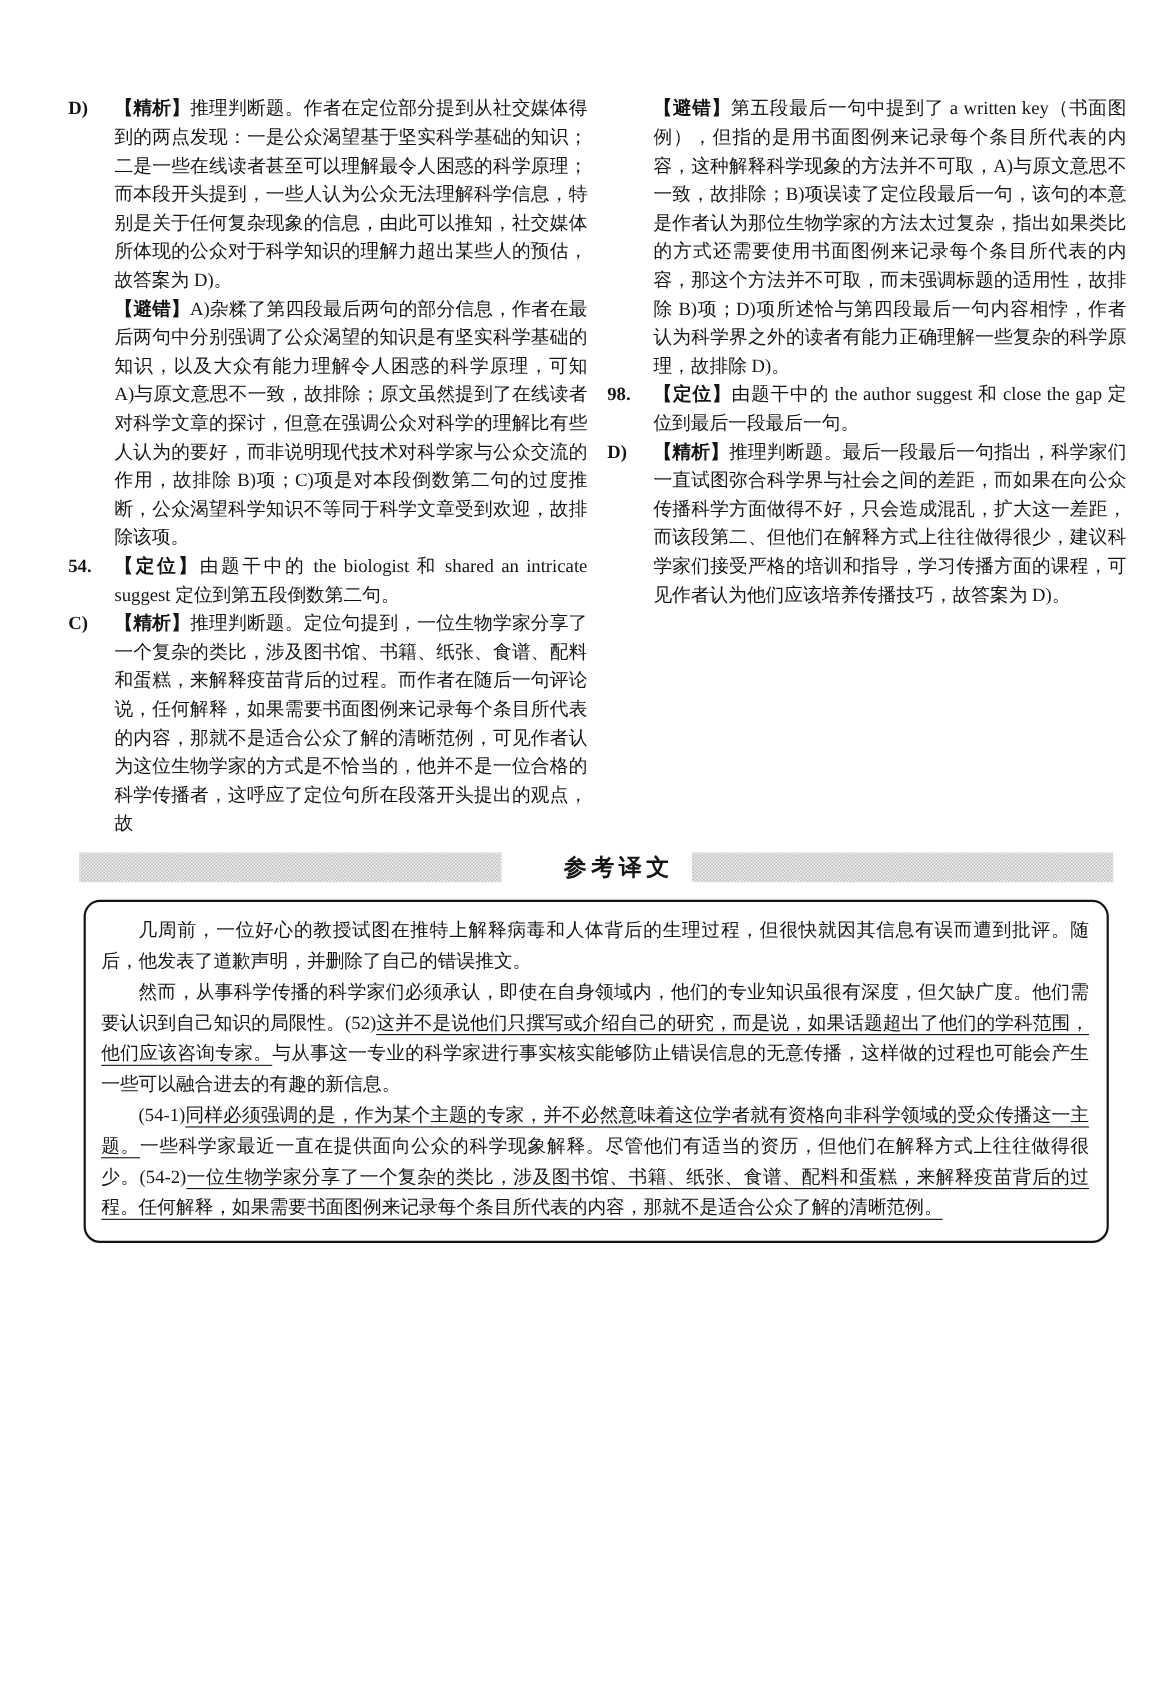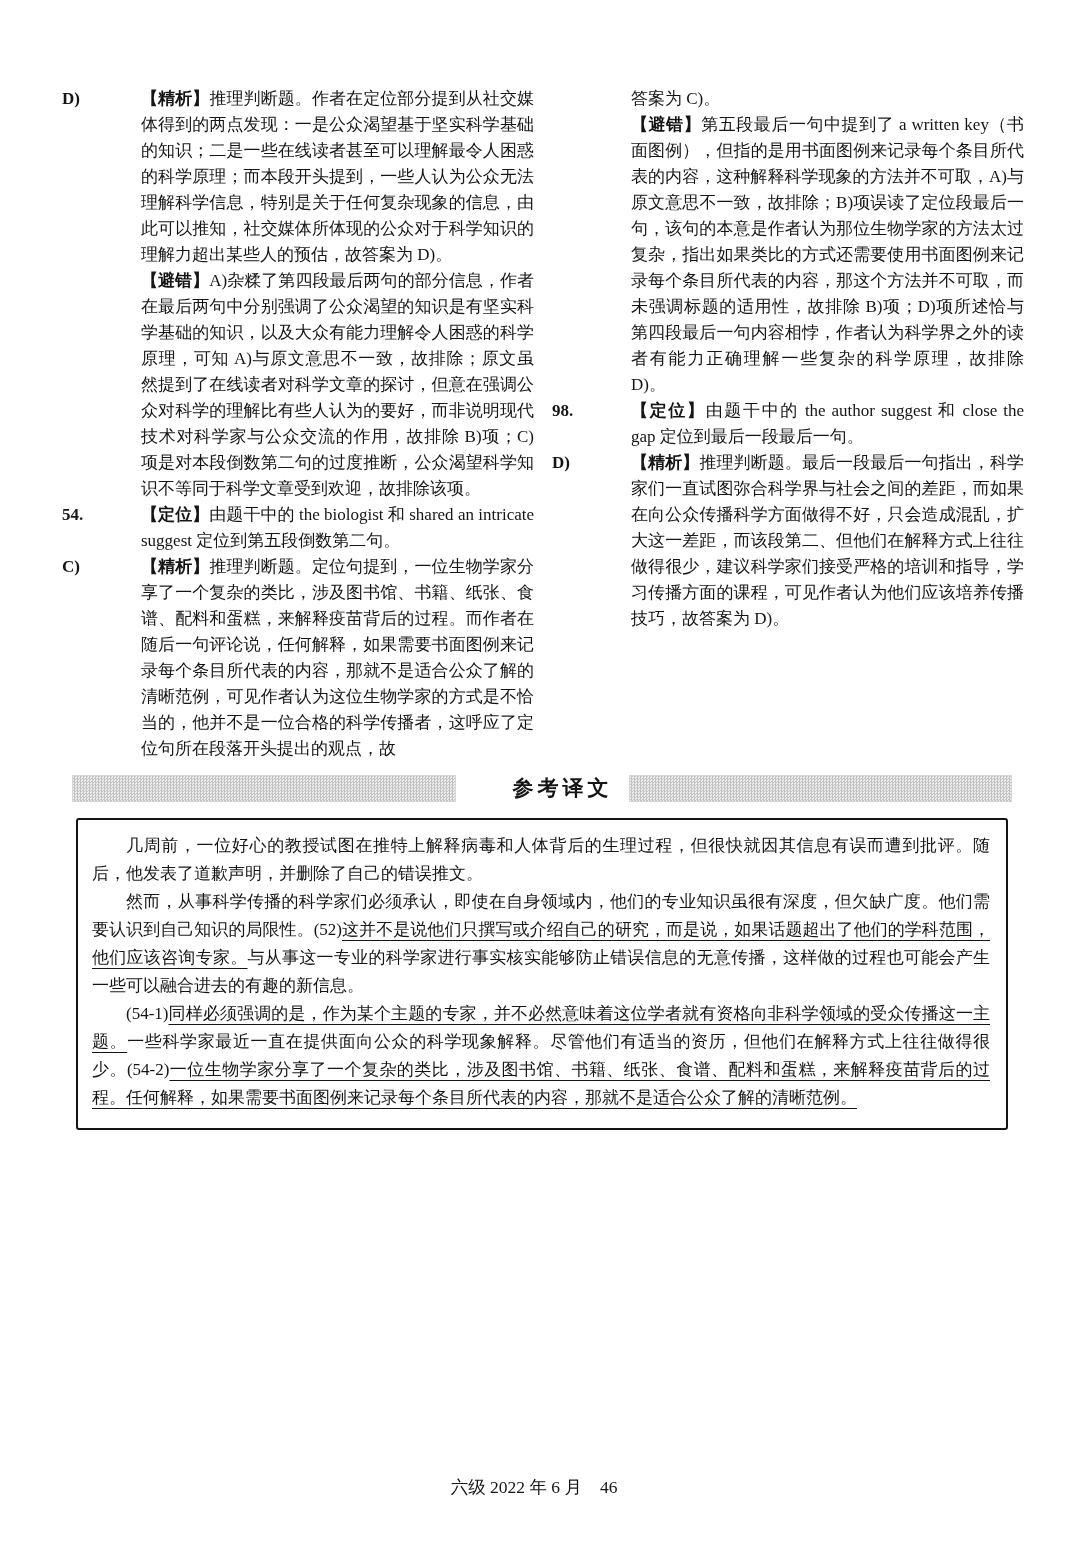--- a/index.html
+++ b/index.html
@@ -27,21 +27,20 @@
   .item .label{
     flex:0 0 42px;
     width:42px;
     font-weight:bold;
     white-space:nowrap;
   }
   .item .body{
     flex:1 1 auto;
     text-align:justify;
     text-justify:inter-ideograph;
-    margin-left:37px;
   }
   .tag{
     font-family:"Liberation Sans","DejaVu Sans",sans-serif;
     font-weight:700;
     font-style:normal;
   }
   
   .banner{
     display:flex;
     align-items:center;
@@ -61,21 +60,21 @@
     font-size:21px;
     letter-spacing:4px;
     white-space:nowrap;
     padding:0 4px;
     margin-left:41px;
   }
   
   .trans-box{
     margin:16px 60px 0 76px;
     border:2px solid #141414;
-    border-radius:3px;
+    border-radius:15px;
     padding:12px 16px 16px 14px;
     font-size:17px;
     line-height:28px;
   }
   .tp{
     margin:0;
     text-indent:2em;
     text-align:justify;
     text-justify:inter-ideograph;
   }
@@ -116,24 +115,20 @@
       </div>
       <div class="item">
         <span class="label">C)</span>
         <div class="body"><b class="tag">【精析】</b><span>推理判断题。定位句提到，一位生物学家分享了一个复杂的类比，涉及图书馆、书籍、纸张、食谱、配料和蛋糕，来解释疫苗背后的过程。而作者在随后一句评论说，任何解释，如果需要书面图例来记录每个条目所代表的内容，那就不是适合公众了解的清晰范例，可见作者认为这位生物学家的方式是不恰当的，他并不是一位合格的科学传播者，这呼应了定位句所在段落开头提出的观点，故</span></div>
       </div>
     </div>
 
     <div class="col">
       <div class="item">
         <span class="label"></span>
-        <div class="body"><b class="tag"></b><span>答案为 C)。</span></div>
-      </div>
-      <div class="item">
-        <span class="label"></span>
         <div class="body"><b class="tag">【避错】</b><span>第五段最后一句中提到了 a written key（书面图例），但指的是用书面图例来记录每个条目所代表的内容，这种解释科学现象的方法并不可取，A)与原文意思不一致，故排除；B)项误读了定位段最后一句，该句的本意是作者认为那位生物学家的方法太过复杂，指出如果类比的方式还需要使用书面图例来记录每个条目所代表的内容，那这个方法并不可取，而未强调标题的适用性，故排除 B)项；D)项所述恰与第四段最后一句内容相悖，作者认为科学界之外的读者有能力正确理解一些复杂的科学原理，故排除 D)。</span></div>
       </div>
       <div class="item">
         <span class="label">98.</span>
         <div class="body"><b class="tag">【定位】</b><span>由题干中的 the author suggest 和 close the gap 定位到最后一段最后一句。</span></div>
       </div>
       <div class="item">
         <span class="label">D)</span>
         <div class="body"><b class="tag">【精析】</b><span>推理判断题。最后一段最后一句指出，科学家们一直试图弥合科学界与社会之间的差距，而如果在向公众传播科学方面做得不好，只会造成混乱，扩大这一差距，而该段第二、但他们在解释方式上往往做得很少，建议科学家们接受严格的培训和指导，学习传播方面的课程，可见作者认为他们应该培养传播技巧，故答案为 D)。</span></div>
       </div>
@@ -146,17 +141,14 @@
     <span class="banner-title">参考译文</span>
     <span class="bar"></span>
   </div>
 
   <div class="trans-box">
     <p class="tp"><span>几周前，一位好心的教授试图在推特上解释病毒和人体背后的生理过程，但很快就因其信息有误而遭到批评。随后，他发表了道歉声明，并删除了自己的错误推文。</span></p>
     <p class="tp"><span>然而，从事科学传播的科学家们必须承认，即使在自身领域内，他们的专业知识虽很有深度，但欠缺广度。他们需要认识到自己知识的局限性。(52)</span><span class="u">这并不是说他们只撰写或介绍自己的研究，而是说，如果话题超出了他们的学科范围，他们应该咨询专家。</span><span>与从事这一专业的科学家进行事实核实能够防止错误信息的无意传播，这样做的过程也可能会产生一些可以融合进去的有趣的新信息。</span></p>
     <p class="tp"><span>(54-1)</span><span class="u">同样必须强调的是，作为某个主题的专家，并不必然意味着这位学者就有资格向非科学领域的受众传播这一主题。</span><span>一些科学家最近一直在提供面向公众的科学现象解释。尽管他们有适当的资历，但他们在解释方式上往往做得很少。(54-2)</span><span class="u">一位生物学家分享了一个复杂的类比，涉及图书馆、书籍、纸张、食谱、配料和蛋糕，来解释疫苗背后的过程。任何解释，如果需要书面图例来记录每个条目所代表的内容，那就不是适合公众了解的清晰范例。</span></p>
   </div>
 
-  <div class="footer">
-    <span>六级 2022 年 6 月</span><span class="pgnum">46</span>
-  </div>
 
 </div>
 
 </body></html>

